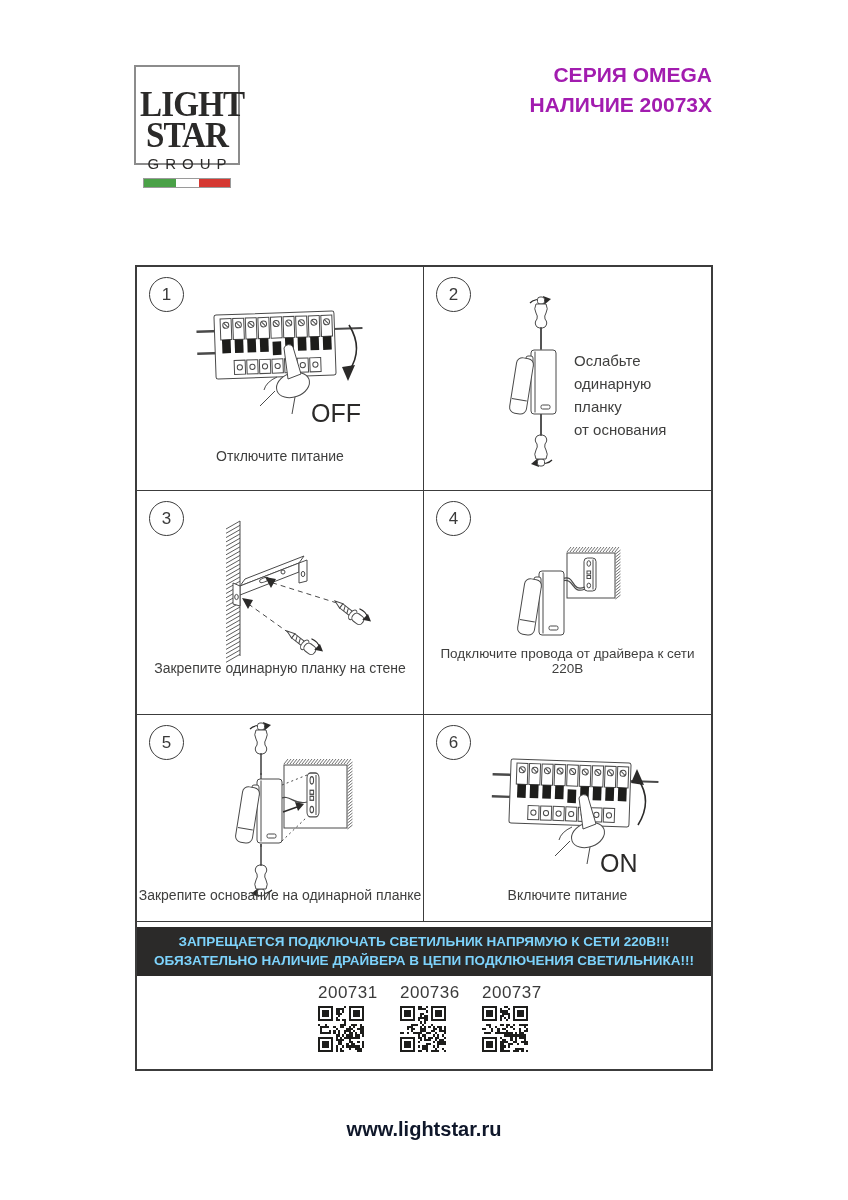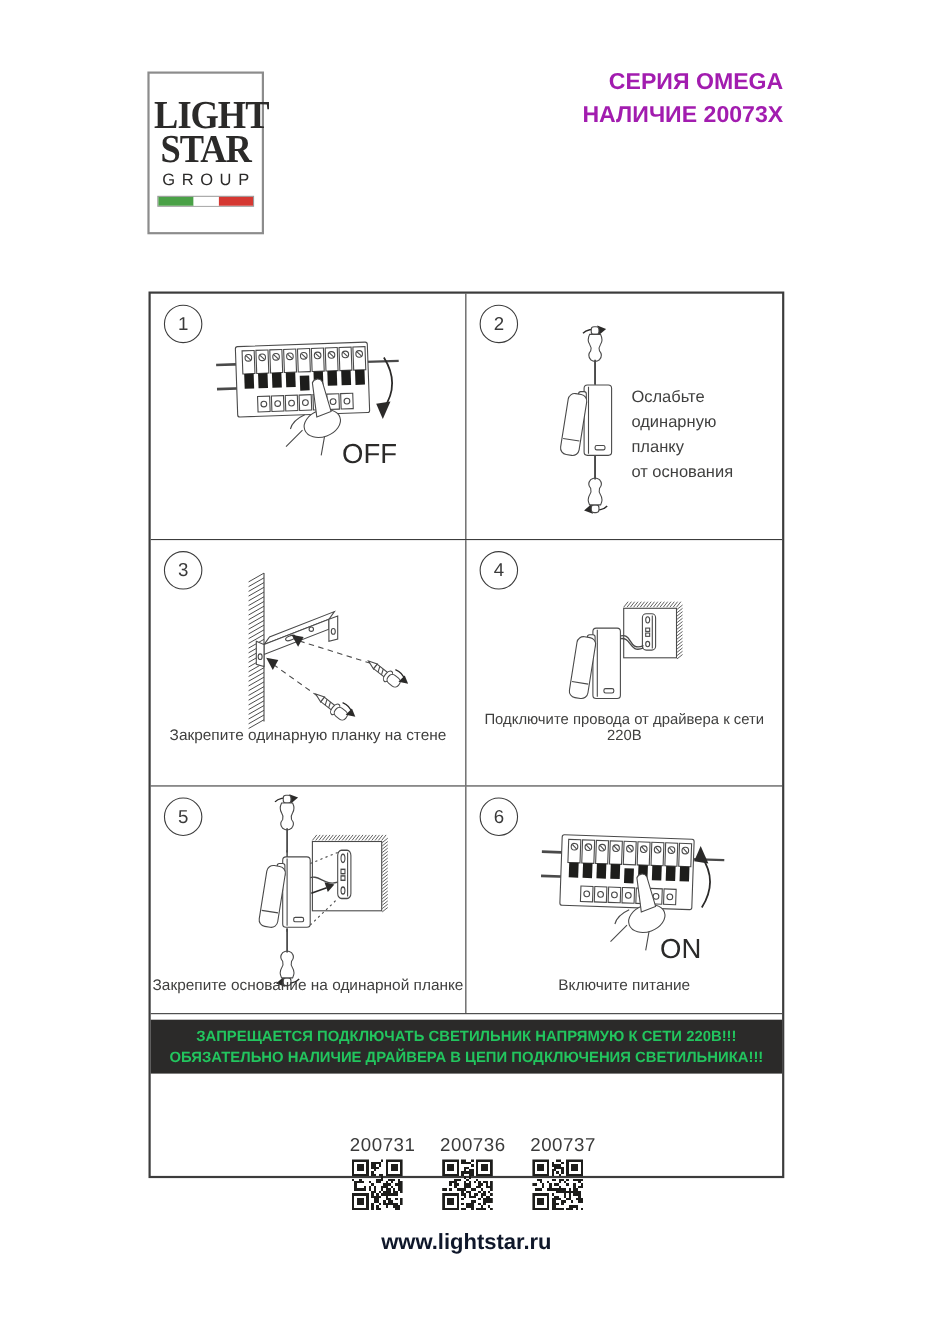--- a/index.html
+++ b/index.html
@@ -2,21 +2,21 @@
 <html><head>
 <meta charset="utf-8">
 <style>
   html,body{margin:0;padding:0;}
   body{
     width:848px;height:1200px;background:#ffffff;position:relative;
     font-family:"Liberation Sans", sans-serif;color:#3f3f3e;overflow:hidden;
   }
   
   .logo-box{
-    position:absolute;left:134px;top:65px;width:106px;height:148px;
+    position:absolute;left:134px;top:65px;width:106px;height:100px;
     border:2px solid #8c8c8c;box-sizing:border-box;text-align:center;
   }
   .logo-word{
     font-family:"Liberation Serif", serif;font-weight:bold;color:#2b2a29;
     font-size:36px;line-height:31px;letter-spacing:-1px;transform:scaleX(.92);
   }
   .logo-word.first{margin-top:22px;}
   .logo-group{
     font-size:15px;letter-spacing:6px;color:#2b2a29;margin-top:4px;margin-left:6px;
   }
@@ -53,26 +53,26 @@
   .cap-r3{bottom:18px;}
   .cap-small{font-size:13.5px;}
   .side-text{position:absolute;left:150px;top:82px;font-size:15px;line-height:23px;color:#3f3f3e;}
   .side-text span{display:block;}
   .state-label{position:absolute;font-size:25px;color:#2b2a29;}
   .state-off{left:174px;top:132px;}
   .state-on{left:176px;top:134px;}
 
   
   .warning-band{
-    margin-top:5px;background:#2b2a29;color:#22c55e;text-align:center;
+    margin-top:5px;background:#2b2a29;color:#7dd3fc;text-align:center;
     padding:5px 0 6px 0;font-weight:bold;font-size:13.5px;line-height:19px;
   }
   
   .qr-section{height:93px;display:flex;justify-content:center;gap:34px;padding-top:7px;box-sizing:border-box;}
-  .qr-item{width:48px;text-align:right;margin-top:48px;}
+  .qr-item{width:48px;text-align:left;}
   .qr-label{font-size:17px;color:#3a3a3a;letter-spacing:.5px;}
   .qr-item svg{width:46px;height:46px;margin-top:3px;}
 
   
   .footer{
     position:absolute;left:0;right:0;top:1118px;text-align:center;
     font-size:20px;font-weight:bold;color:#0f172a;
   }
   .hidden-defs{position:absolute;width:0;height:0;overflow:hidden;}
 </style>
@@ -206,20 +206,21 @@
       <div class="badge">1</div>
       <svg class="illus" width="287" height="223" viewBox="0 0 287 223">
         <g transform="rotate(-2 140 78)">
             <use href="#breaker"></use>
           </g>
         <use href="#hand" transform="translate(150,80)"></use>
         <path d="M212,58 q15,24 0,46" fill="none" stroke="#2b2a29" stroke-width="1.6"></path>
         <polygon points="205,100 218,98 211,114" fill="#2b2a29"></polygon>
       </svg>
       <span class="state-label state-off">OFF</span>
+      <div class="caption cap-r1">Отключите питание</div>
     </div>
 
     <div class="cell">
       <div class="badge">2</div>
       <svg class="illus" width="287" height="223" viewBox="0 0 287 223">
         <line x1="117" y1="60" x2="117" y2="83" stroke="#4a4a4a" stroke-width="1.4"></line>
         <line x1="117" y1="147" x2="117" y2="168" stroke="#4a4a4a" stroke-width="1.4"></line>
         <use href="#screwdriver" transform="translate(117,30)"></use>
         <use href="#screwdriver" transform="translate(117,199) rotate(180)"></use>
         <use href="#lamp" transform="translate(88,83)"></use>

